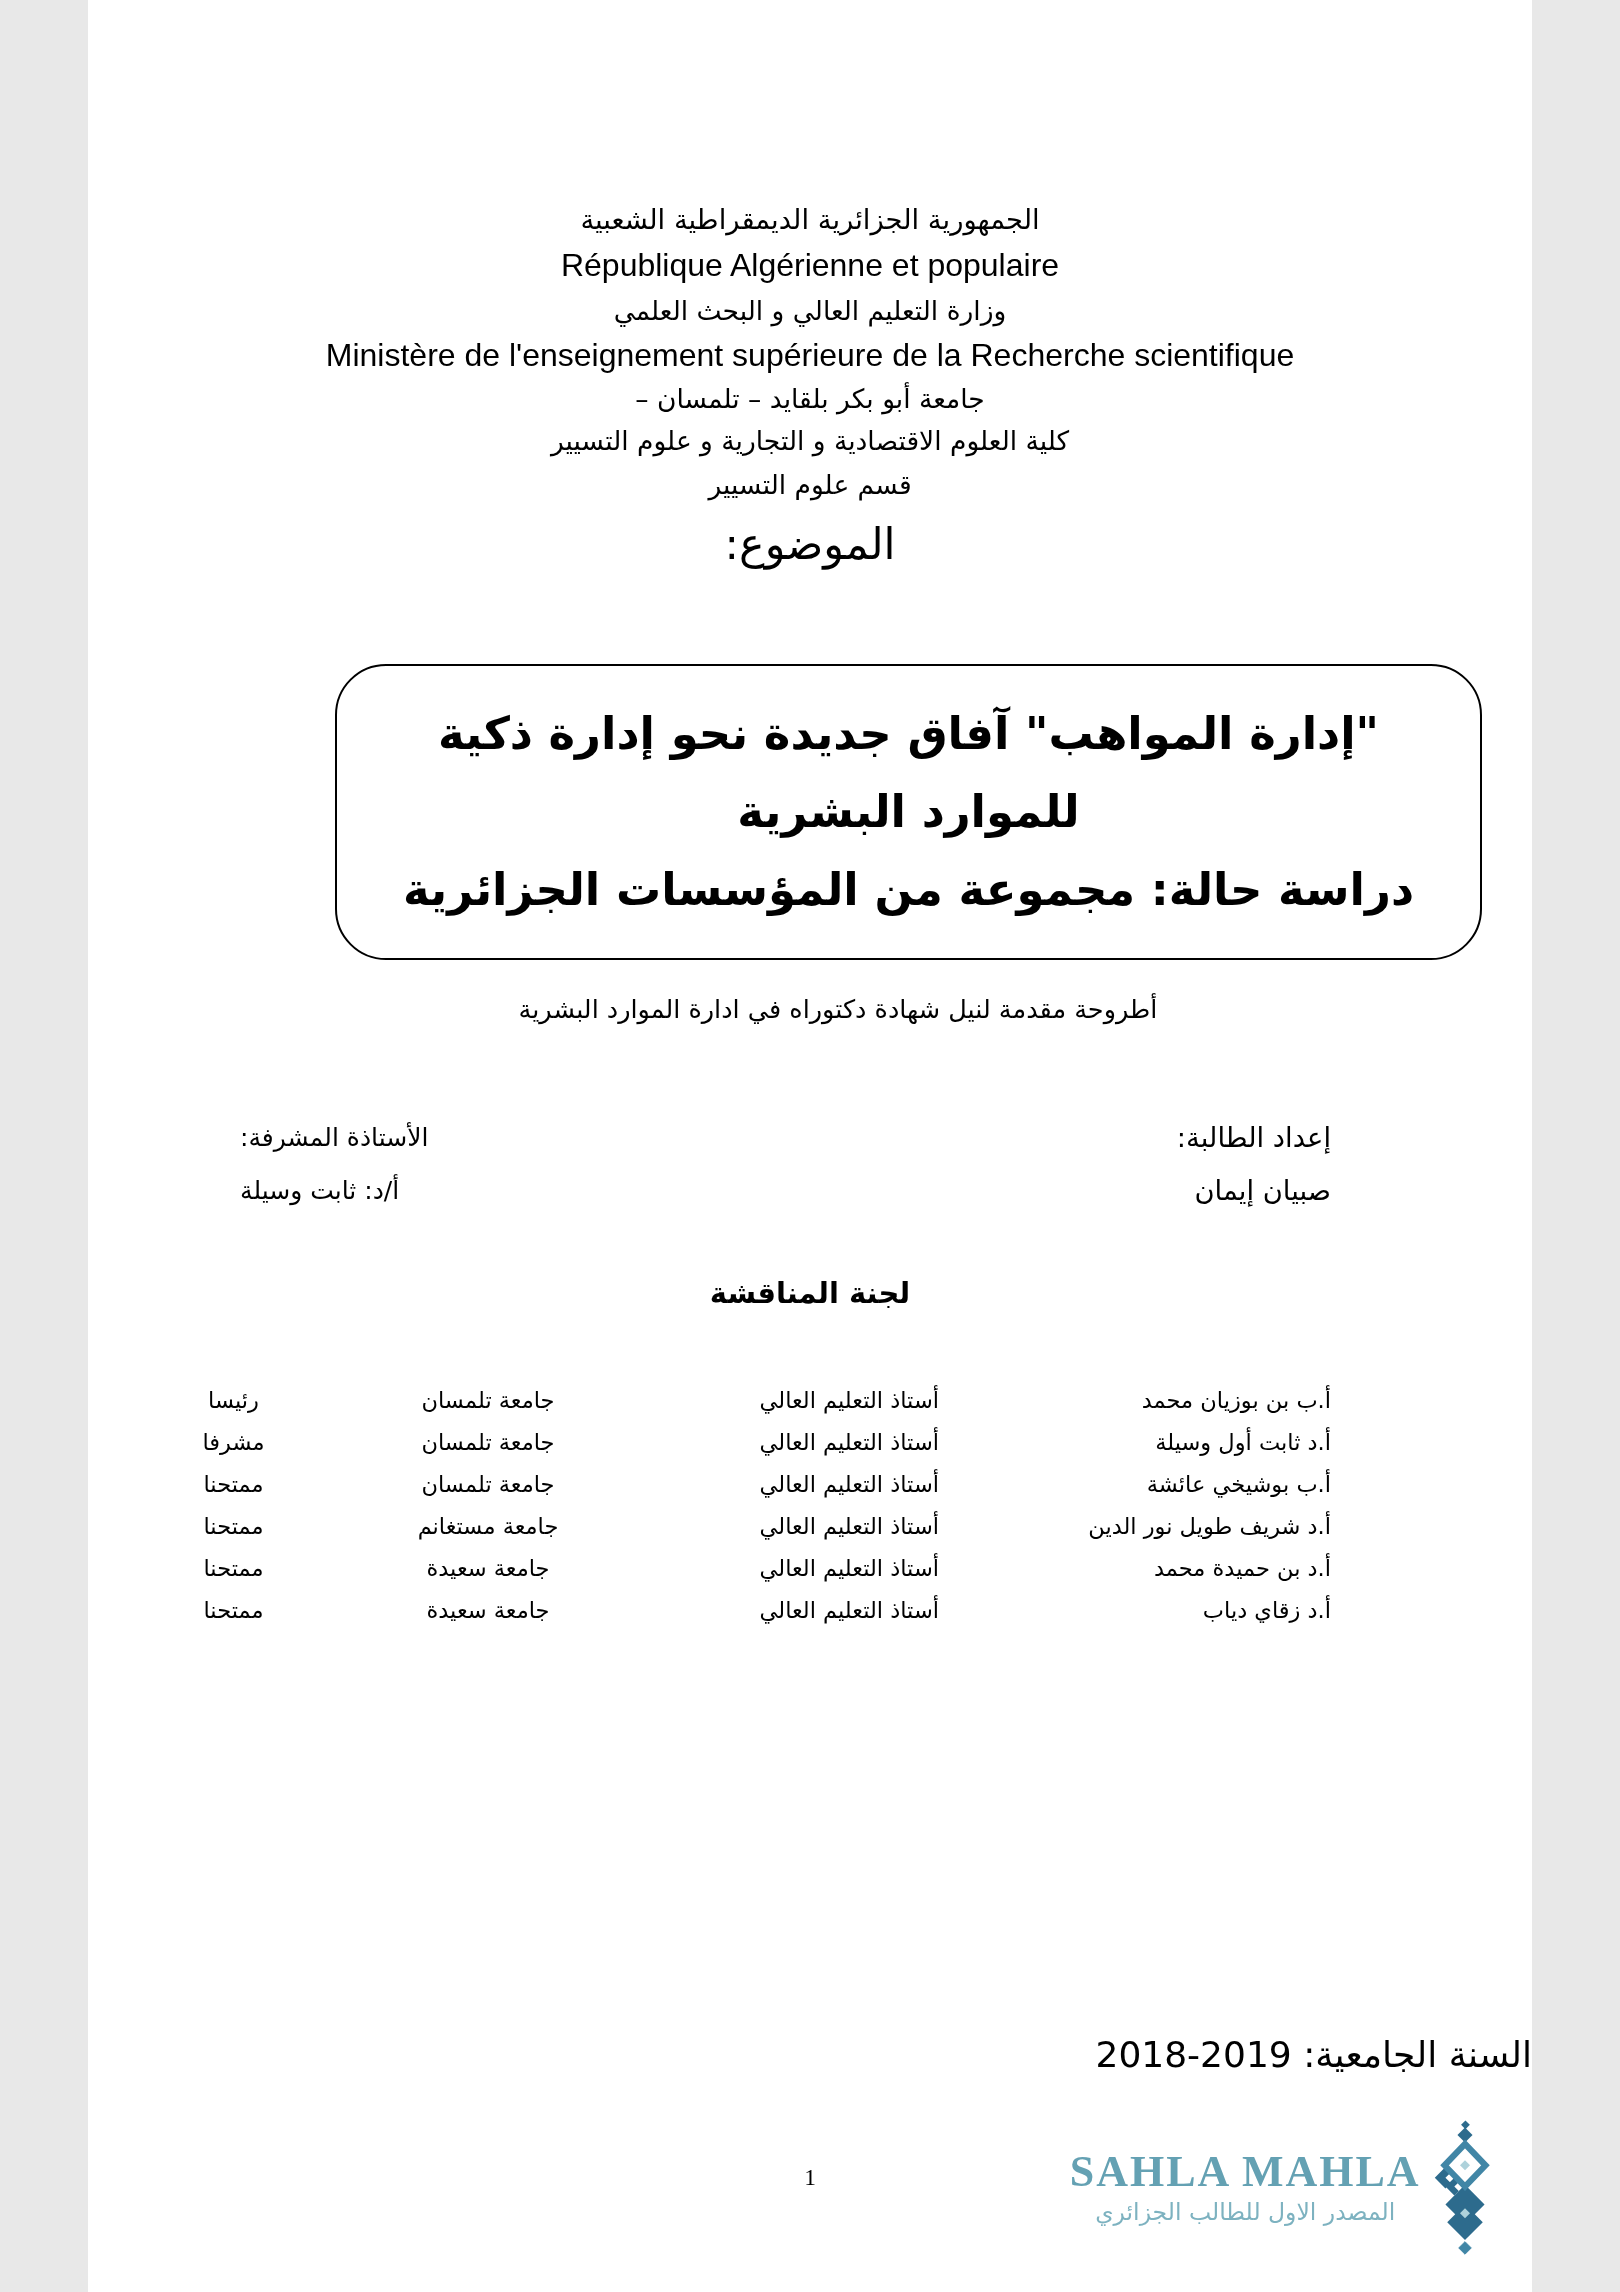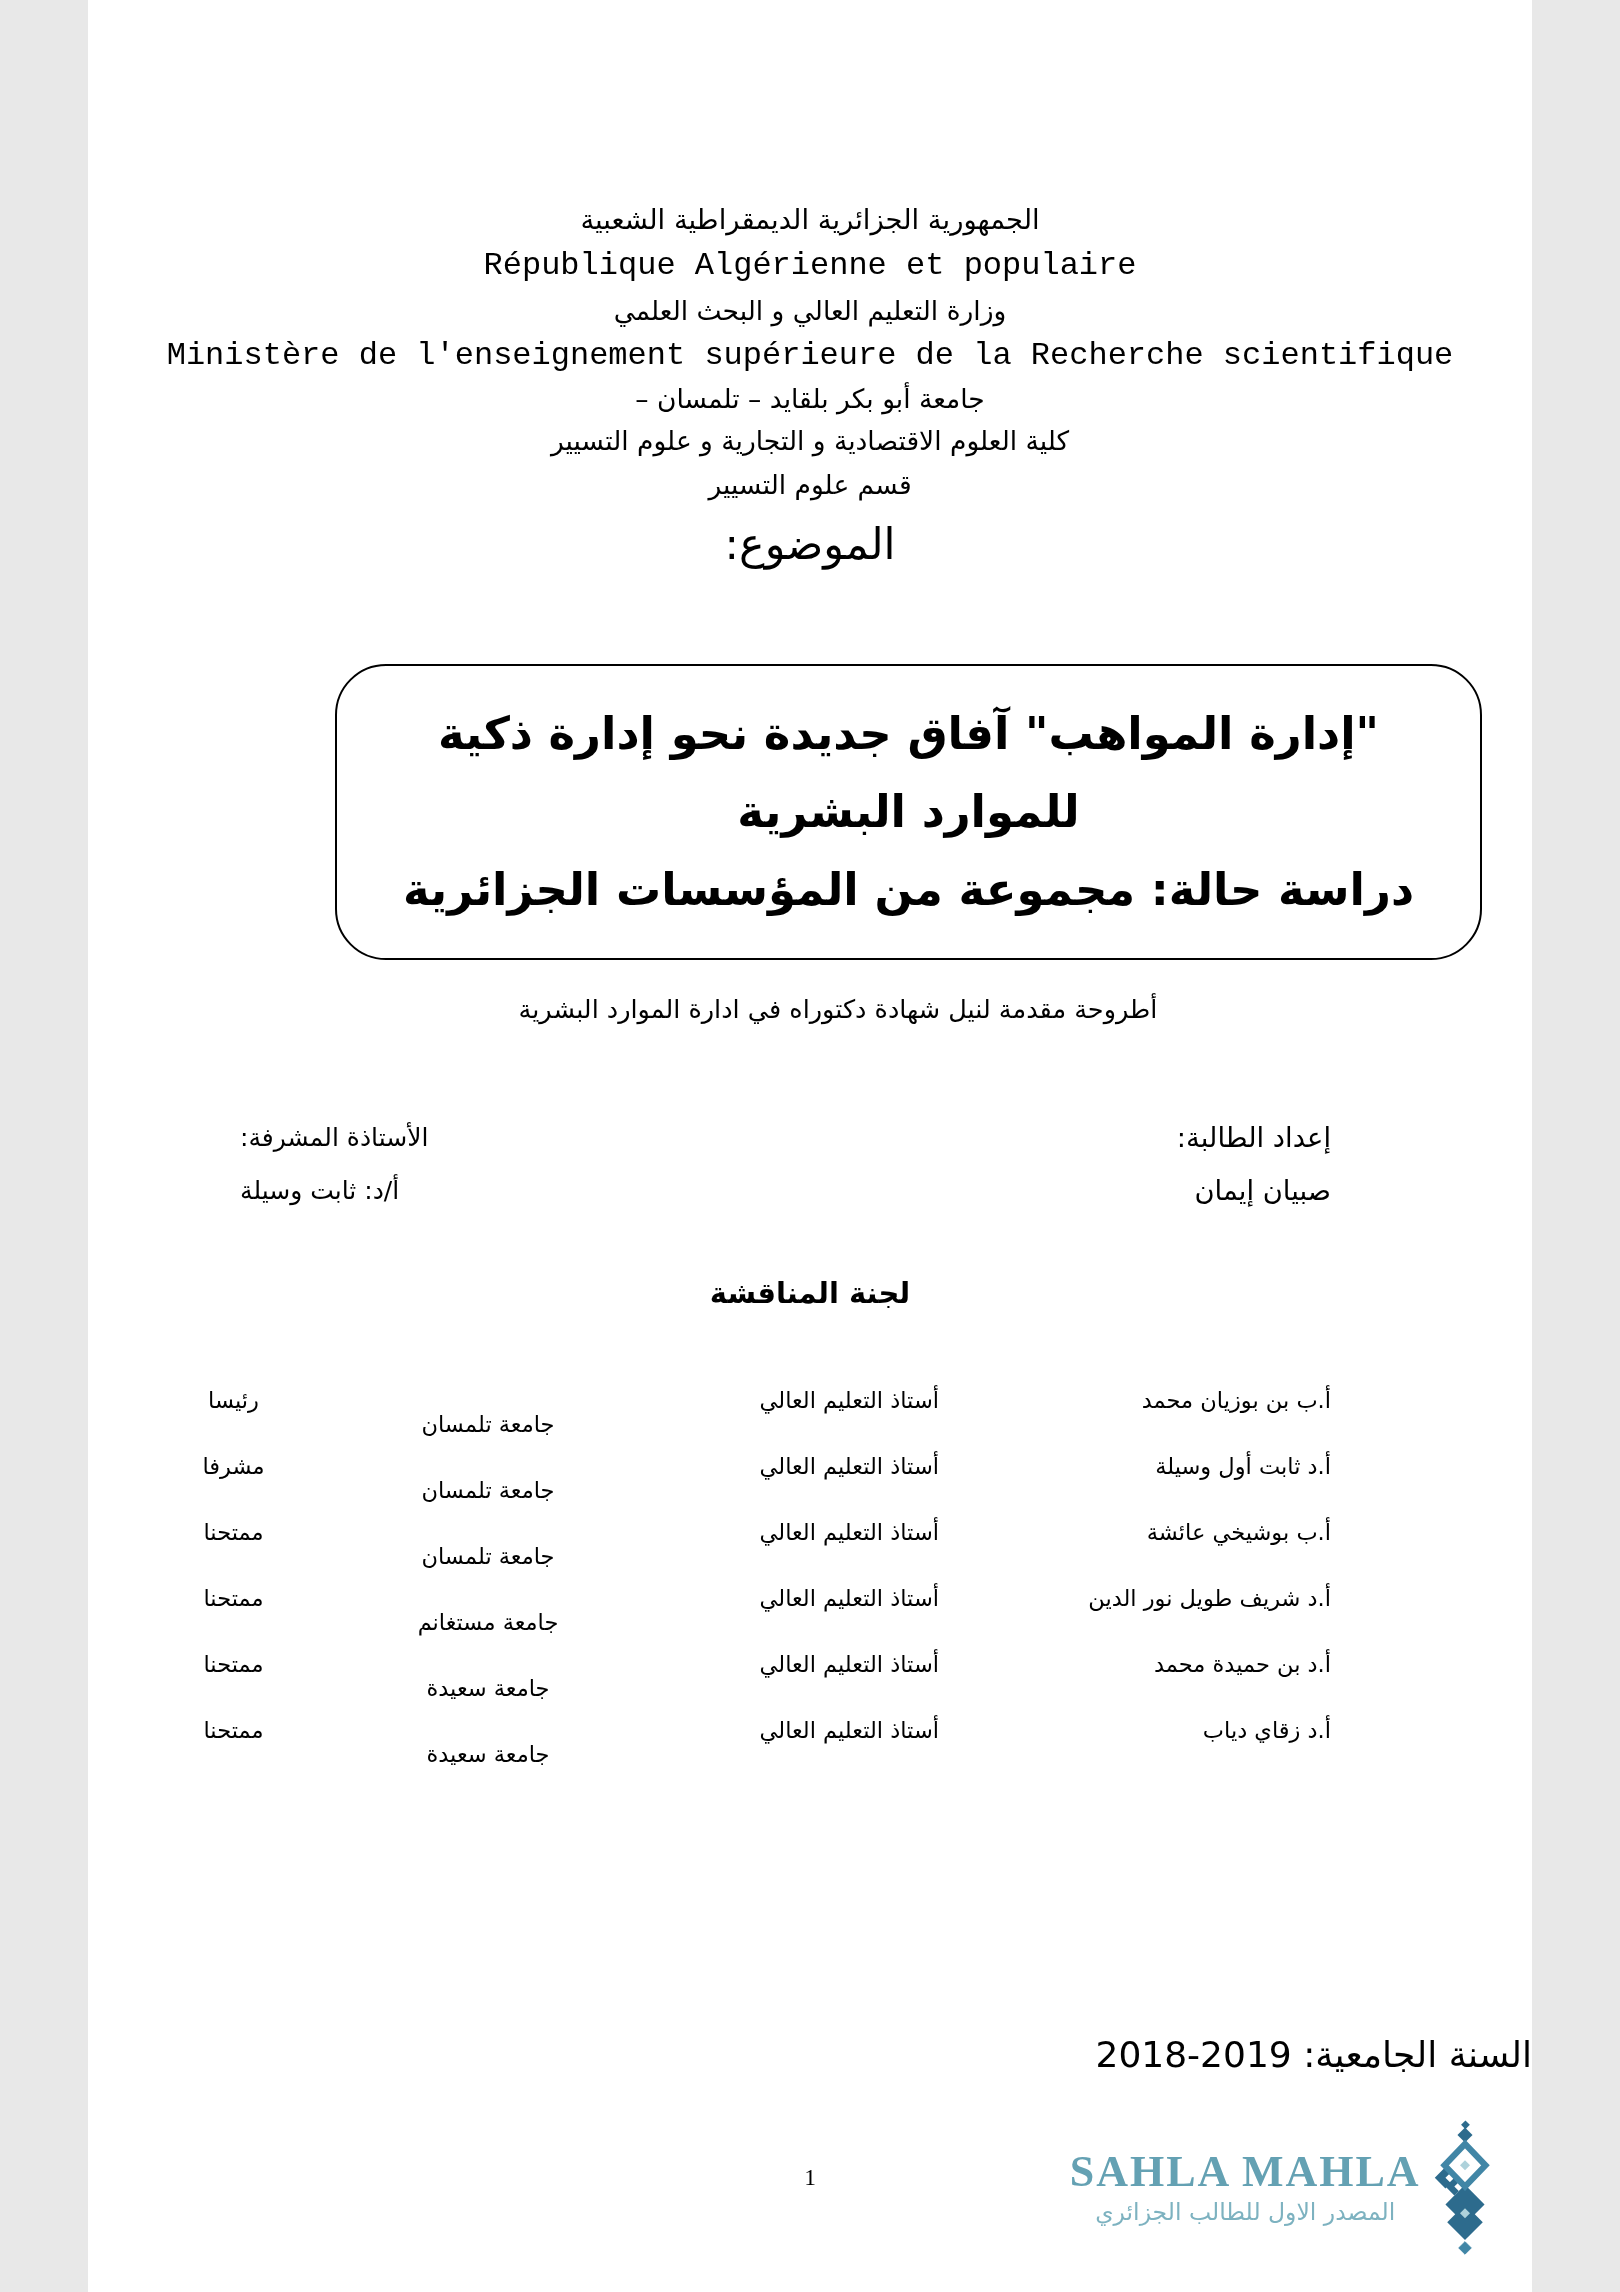--- a/index.html
+++ b/index.html
@@ -6,21 +6,21 @@
   html,body{margin:0;padding:0;background:#e8e8e8;}
   .page{
     position:relative;
     width:1444px;height:2293px;
     margin:0 auto;
     background:#ffffff;
     overflow:hidden;
     color:#000;
   }
   .ar{font-family:"DejaVu Sans",sans-serif;direction:rtl;}
-  .fr{font-family:Liberation Mono, monospace;direction:ltr;}
+  .fr{font-family:Liberation Sans, sans-serif;direction:ltr;}
 
   .header{position:absolute;top:196px;left:0;width:100%;text-align:center;}
   .h-ar1{font-size:27.4px;line-height:47px;}
   .h-fr1{font-size:32px;line-height:45px;}
   .h-ar2{font-size:26.5px;line-height:45px;}
   .h-fr2{font-size:32px;line-height:45px;}
   .h-ar3{font-size:26.5px;line-height:41px;}
   .h-ar4{font-size:26.5px;line-height:43px;}
   .h-ar5{font-size:26.5px;line-height:45px;}
   .subject{font-size:43px;line-height:74px;}
@@ -42,21 +42,21 @@
   .committee-heading{position:absolute;top:1273px;left:0;width:100%;text-align:center;font-size:29px;font-weight:bold;line-height:41px;}
 
   .committee-table{
     position:absolute;top:1379px;right:201px;width:1215px;
     direction:rtl;display:grid;
     grid-template-columns:392px 314px 274px 235px;
     font-size:22.5px;line-height:42px;
   }
   .c-name{text-align:right;}
   .c-rank{}
-  .c-univ{text-align:center;margin-top:24px;}
+  .c-univ{text-align:center;}
   .c-role{text-align:center;}
 
   .academic-year{position:absolute;top:2035px;left:0;width:100%;text-align:right;font-size:36px;line-height:39px;}
   .page-number{position:absolute;top:2163px;left:0;width:100%;text-align:center;font-family:"Liberation Serif",serif;font-size:23.5px;line-height:29px;}
 
   .logo{position:absolute;top:2119px;right:27.4px;display:flex;align-items:center;}
   .logo-text{display:flex;flex-direction:column;align-items:center;margin-right:4px;}
   .logo-brand{
     font-family:"Liberation Serif",serif;font-weight:bold;
     font-size:44px;line-height:49px;letter-spacing:2px;

